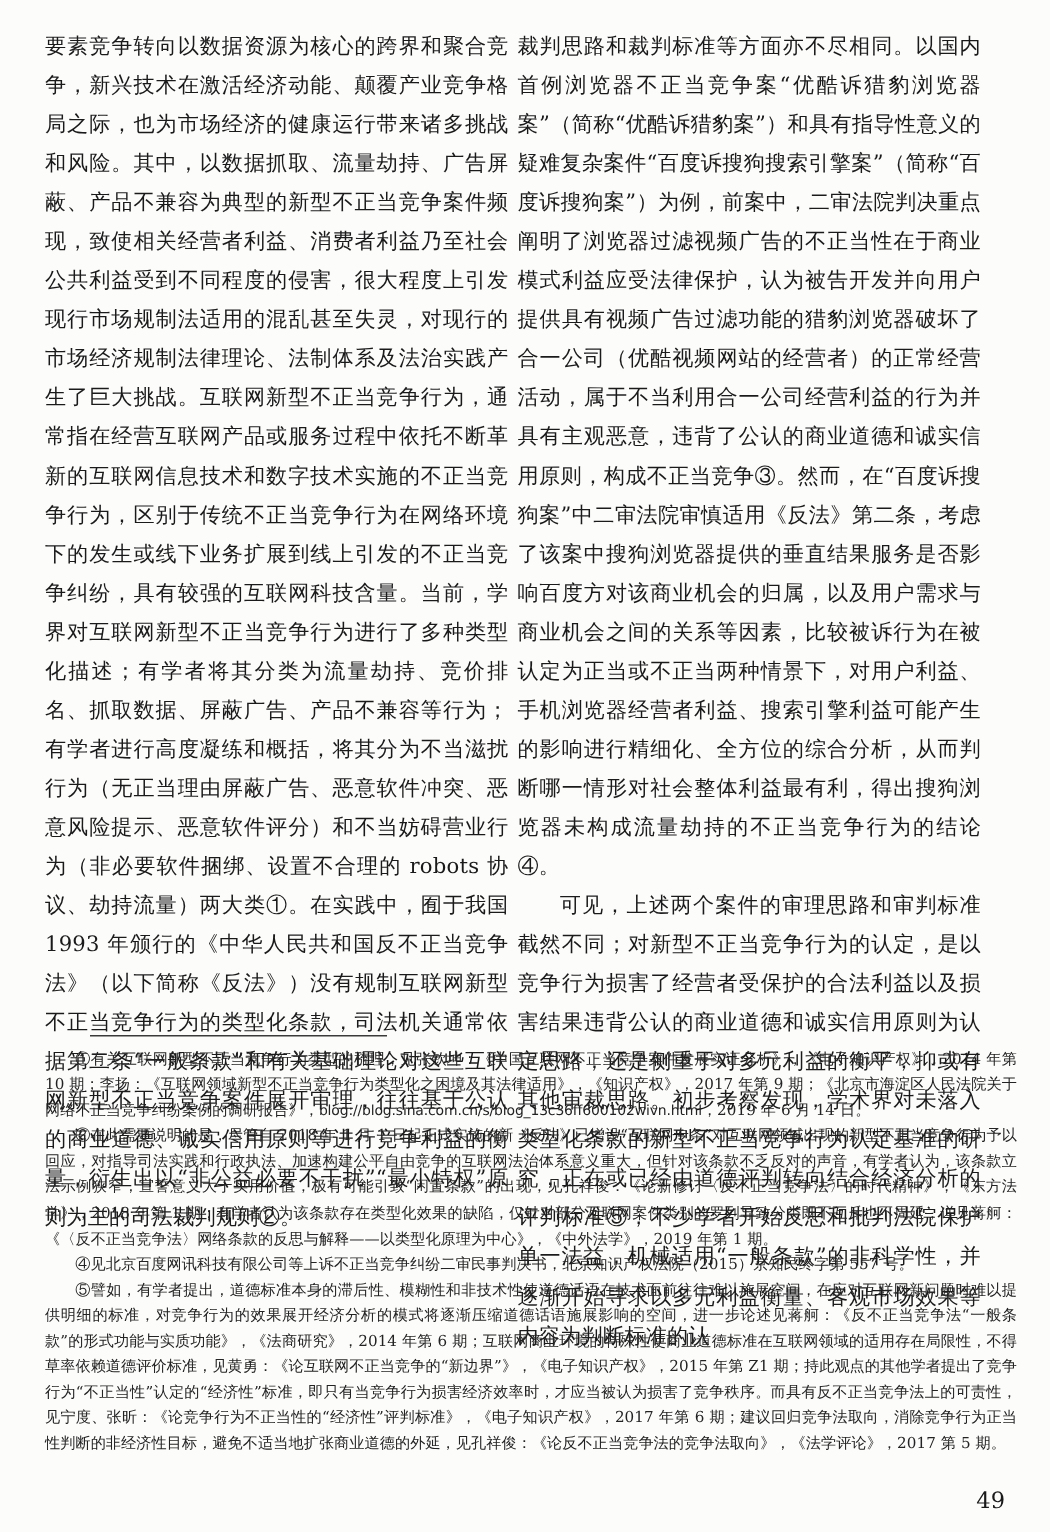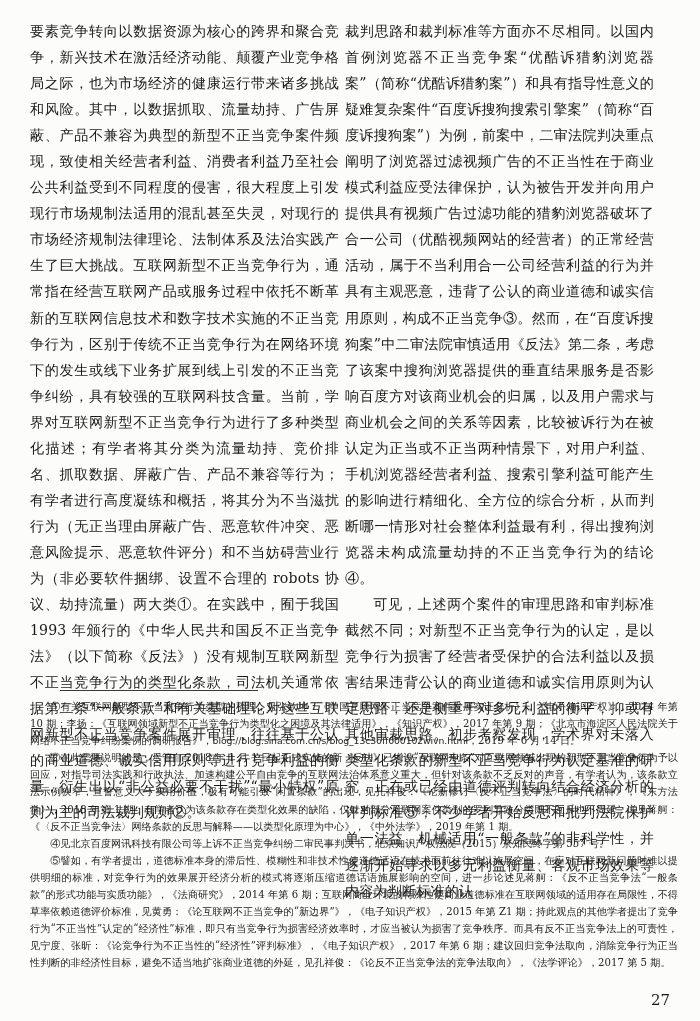--- a/index.html
+++ b/index.html
@@ -109,15 +109,15 @@
     <p class="fn-item"><span>①有关互联网新型不正当竞争行为类型的梳理，见张钦坤：《中国互联网不正当竞争案件发展实证分析》，《电子知识产权》，2014 年第10 期；李扬：《互联网领域新型不正当竞争行为类型化之困境及其法律适用》，《知识产权》，2017 年第 9 期；《北京市海淀区人民法院关于网络不正当竞争纠纷案例的调研报告》，</span><span class="url">blog://blog.sina.com.cn/s/blog_13c36ff600102wivn.html</span><span>，2019 年 6 月 14 日。</span></p>
 
     <p class="fn-item">②在此需要说明的是，尽管自 2018 年 1 月 1 日起正式实施的新《反法》已增设“互联网专条”对互联网领域出现的新型不正当竞争行为予以回应，对指导司法实践和行政执法、加速构建公平自由竞争的互联网法治体系意义重大，但针对该条款不乏反对的声音，有学者认为，该条款立法示例狭窄，宣誓意义大于实用价值，极有可能引致“闲置条款”的出现，见孔祥俊：《论新修订〈反不正当竞争法〉的时代精神》，《东方法学》，2018 年第 1 期；有学者认为该条款存在类型化效果的缺陷，仅针对部分互联网案件类别的罗列导致分类既不互斥也不周延，详见蒋舸：《〈反不正当竞争法〉网络条款的反思与解释——以类型化原理为中心》，《中外法学》，2019 年第 1 期。</p>
 
 
     <p class="fn-item">④见北京百度网讯科技有限公司等上诉不正当竞争纠纷二审民事判决书，北京知识产权法院（2015）京知民终字第 557 号。</p>
 
     <p class="fn-item">⑤譬如，有学者提出，道德标准本身的滞后性、模糊性和非技术性使道德话语在技术面前往往难以施展空间，在应对互联网新问题时难以提供明细的标准，对竞争行为的效果展开经济分析的模式将逐渐压缩道德话语施展影响的空间，进一步论述见蒋舸：《反不正当竞争法“一般条款”的形式功能与实质功能》，《法商研究》，2014 年第 6 期；互联网商业环境的特殊性使商业道德标准在互联网领域的适用存在局限性，不得草率依赖道德评价标准，见黄勇：《论互联网不正当竞争的“新边界”》，《电子知识产权》，2015 年第 Z1 期；持此观点的其他学者提出了竞争行为“不正当性”认定的“经济性”标准，即只有当竞争行为损害经济效率时，才应当被认为损害了竞争秩序。而具有反不正当竞争法上的可责性，见宁度、张昕：《论竞争行为不正当性的“经济性”评判标准》，《电子知识产权》，2017 年第 6 期；建议回归竞争法取向，消除竞争行为正当性判断的非经济性目标，避免不适当地扩张商业道德的外延，见孔祥俊：《论反不正当竞争法的竞争法取向》，《法学评论》，2017 第 5 期。</p>
   </div>
 
-  <div class="page-number">27</div>
+  <div class="page-number">49</div>
 
 </div>
 
 </body></html>

